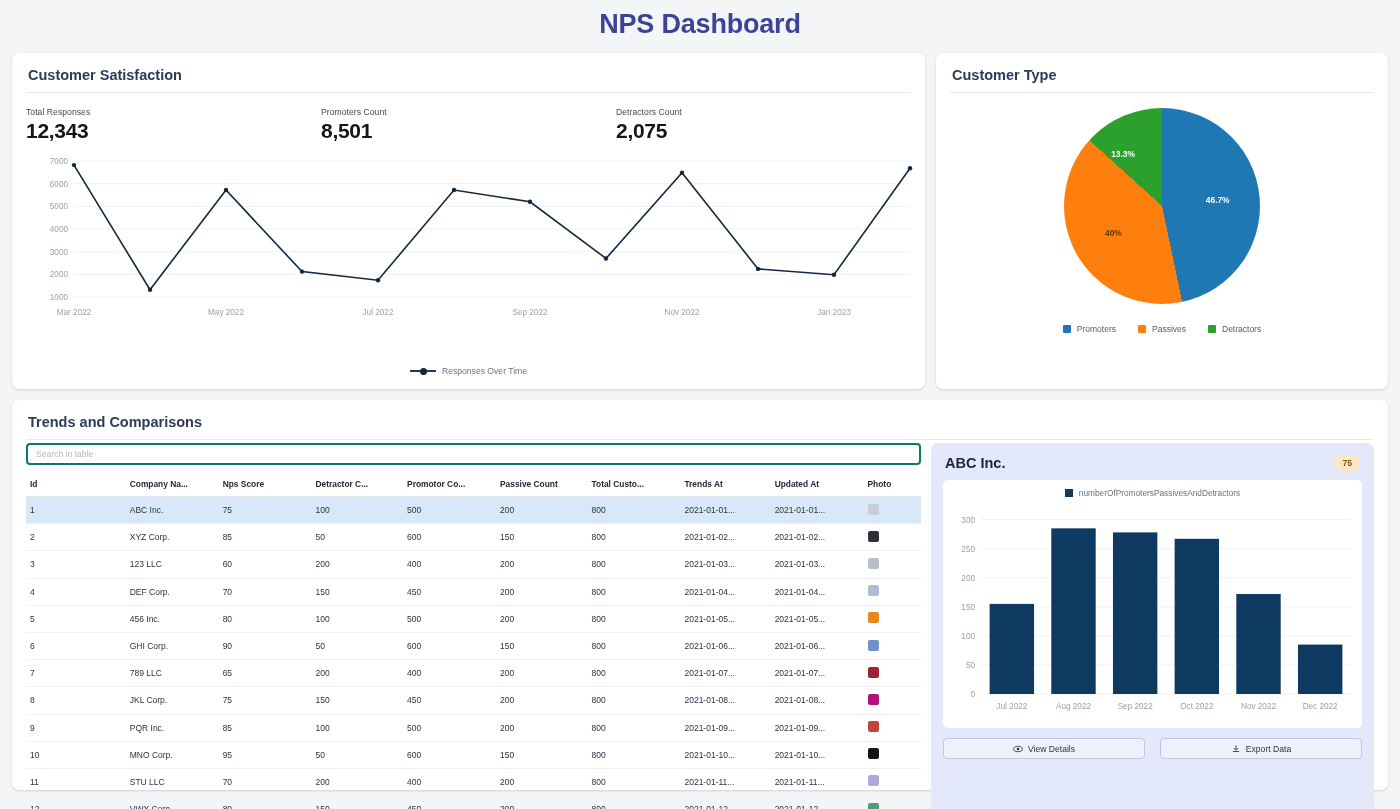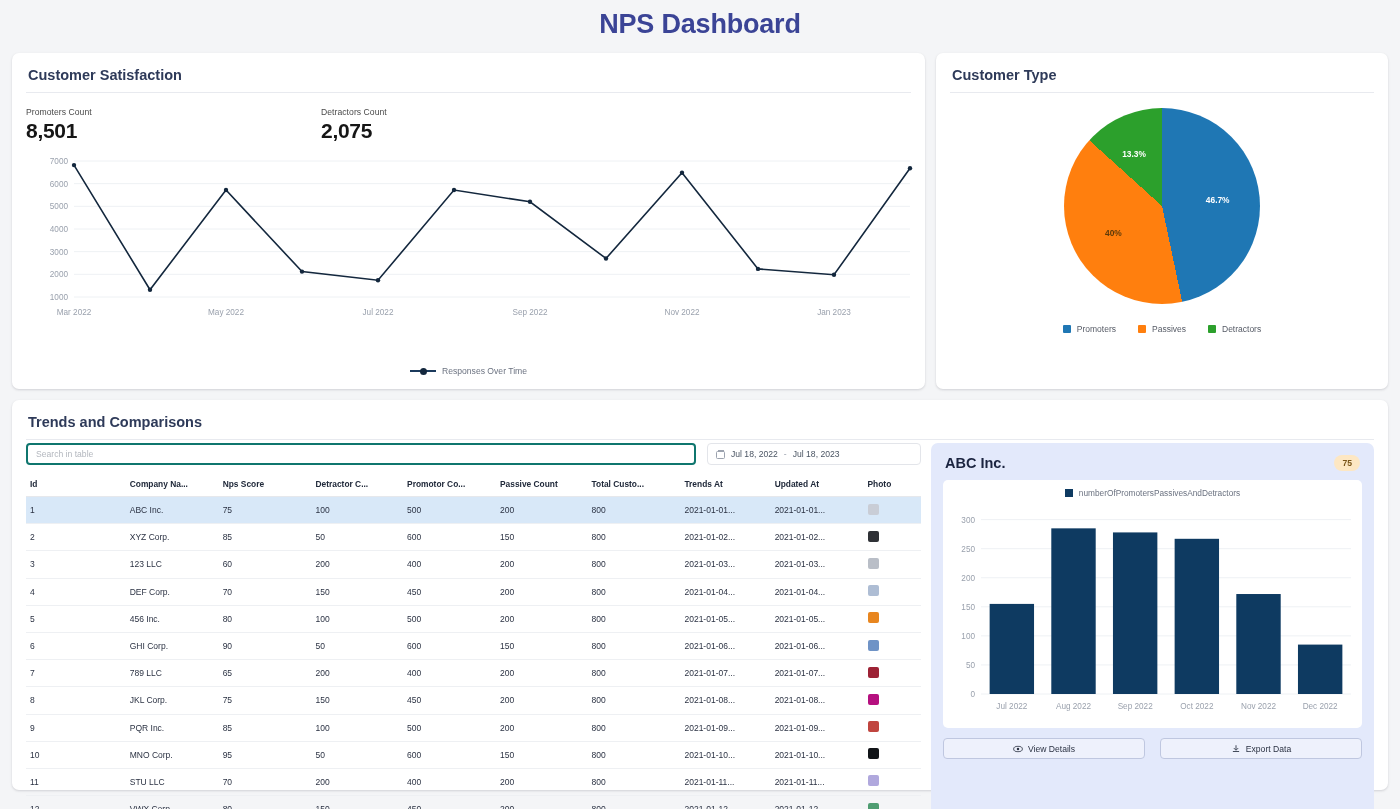--- a/index.html
+++ b/index.html
@@ -137,20 +137,24 @@
 <body>
 
 <div class="page-title">NPS Dashboard</div>
 
 <div class="top-row">
 
   <div class="card cs-card">
     <div class="card-title">Customer Satisfaction</div>
     <div class="card-title-rule"></div>
     <div class="kpis">
+      <div class="kpi">
+        <div class="kpi-label">Total Responses</div>
+        <div class="kpi-value">12,343</div>
+      </div>
       <div class="kpi">
         <div class="kpi-label">Promoters Count</div>
         <div class="kpi-value">8,501</div>
       </div>
       <div class="kpi">
         <div class="kpi-label">Detractors Count</div>
         <div class="kpi-value">2,075</div>
       </div>
     </div>
     <div class="line-wrap">
@@ -196,21 +200,21 @@
     </div>
   </div>
 
   <div class="card ct-card">
     <div class="card-title">Customer Type</div>
     <div class="card-title-rule"></div>
     <div class="pie-area">
       <div class="pie" id="pie" style="background: conic-gradient(rgb(31, 119, 180) 0deg, rgb(31, 119, 180) 168.12deg, rgb(255, 127, 14) 168.12deg, rgb(255, 127, 14) 312.12deg, rgb(44, 160, 44) 312.12deg, rgb(44, 160, 44) 360deg);">
         <div class="pie-label" id="pl0" style="color: rgb(255, 255, 255); left: 153.699px; top: 92.2047px; transform: translate(-50%, -50%);">46.7%</div>
         <div class="pie-label" id="pl1" style="color: rgb(92, 58, 10); left: 49.444px; top: 125.898px; transform: translate(-50%, -50%);">40%</div>
-        <div class="pie-label" id="pl2" style="color: rgb(255, 255, 255); left: 70px; top: 46.8176px; transform: translate(-50%, -50%);">13.3%</div>
+        <div class="pie-label" id="pl2" style="color: rgb(255, 255, 255); left: 59px; top: 46.8176px; transform: translate(-50%, -50%);">13.3%</div>
       </div>
     </div>
     <div class="legend-pie">
       <div class="item">
         <span class="sw" id="sw0" style="background: rgb(31, 119, 180);"></span>
         <span>Promoters</span>
       </div>
       <div class="item">
         <span class="sw" id="sw1" style="background: rgb(255, 127, 14);"></span>
         <span>Passives</span>
@@ -224,26 +228,20 @@
 </div>
 
 <div class="trends-card">
   <div class="card-title">Trends and Comparisons</div>
   <div class="card-title-rule"></div>
   <div class="trends-body">
 
     <div class="table-col">
       <div class="table-controls">
         <div class="search-box">Search in table</div>
-        <div class="date-box">
-          <span class="cal-ic"></span>
-          <span>Jul 18, 2022</span>
-          <span class="sep">-</span>
-          <span>Jul 18, 2023</span>
-        </div>
       </div>
 
       <table class="tbl">
         <colgroup>
           <col style="width:73px">
             <col style="width:68px">
             <col style="width:68px">
             <col style="width:67px">
           <col style="width:68px">
             <col style="width:67px">

